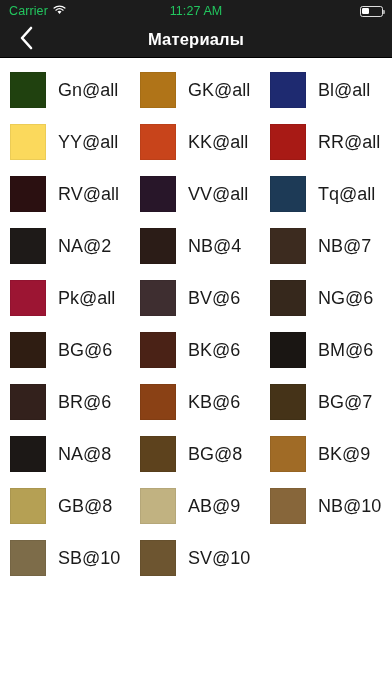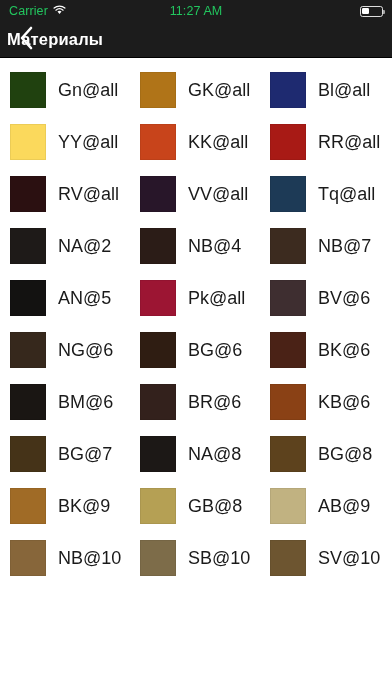--- a/index.html
+++ b/index.html
@@ -97,25 +97,25 @@
     top: 0;
     bottom: 0;
     width: 36px;
     display: flex;
     align-items: center;
     justify-content: center;
     cursor: pointer;
   }
   .nav-title {
     width: 100%;
+    text-align: center;
     color: #ffffff;
     font-size: 16.5px;
     font-weight: 700;
     letter-spacing: 0.2px;
-    padding-left: 7px;
   }
 
   
   .grid {
     flex: 1 1 auto;
     padding: 6px 0 0 0;
     overflow-y: auto;
     background: #ffffff;
   }
   .grid-inner {
@@ -226,24 +226,20 @@
         </div>
         <div class="cell">
           <div class="swatch" style="background: rgb(43, 28, 23);"></div>
           <div class="cell-label">NB@4</div>
         </div>
         <div class="cell">
           <div class="swatch" style="background: rgb(60, 43, 31);"></div>
           <div class="cell-label">NB@7</div>
         </div>
         <div class="cell">
-          <div class="swatch" style="background: rgb(19, 18, 17);"></div>
-          <div class="cell-label">AN@5</div>
-        </div>
-        <div class="cell">
           <div class="swatch" style="background: rgb(156, 21, 51);"></div>
           <div class="cell-label">Pk@all</div>
         </div>
         <div class="cell">
           <div class="swatch" style="background: rgb(62, 46, 48);"></div>
           <div class="cell-label">BV@6</div>
         </div>
         <div class="cell">
           <div class="swatch" style="background: rgb(54, 40, 28);"></div>
           <div class="cell-label">NG@6</div>

